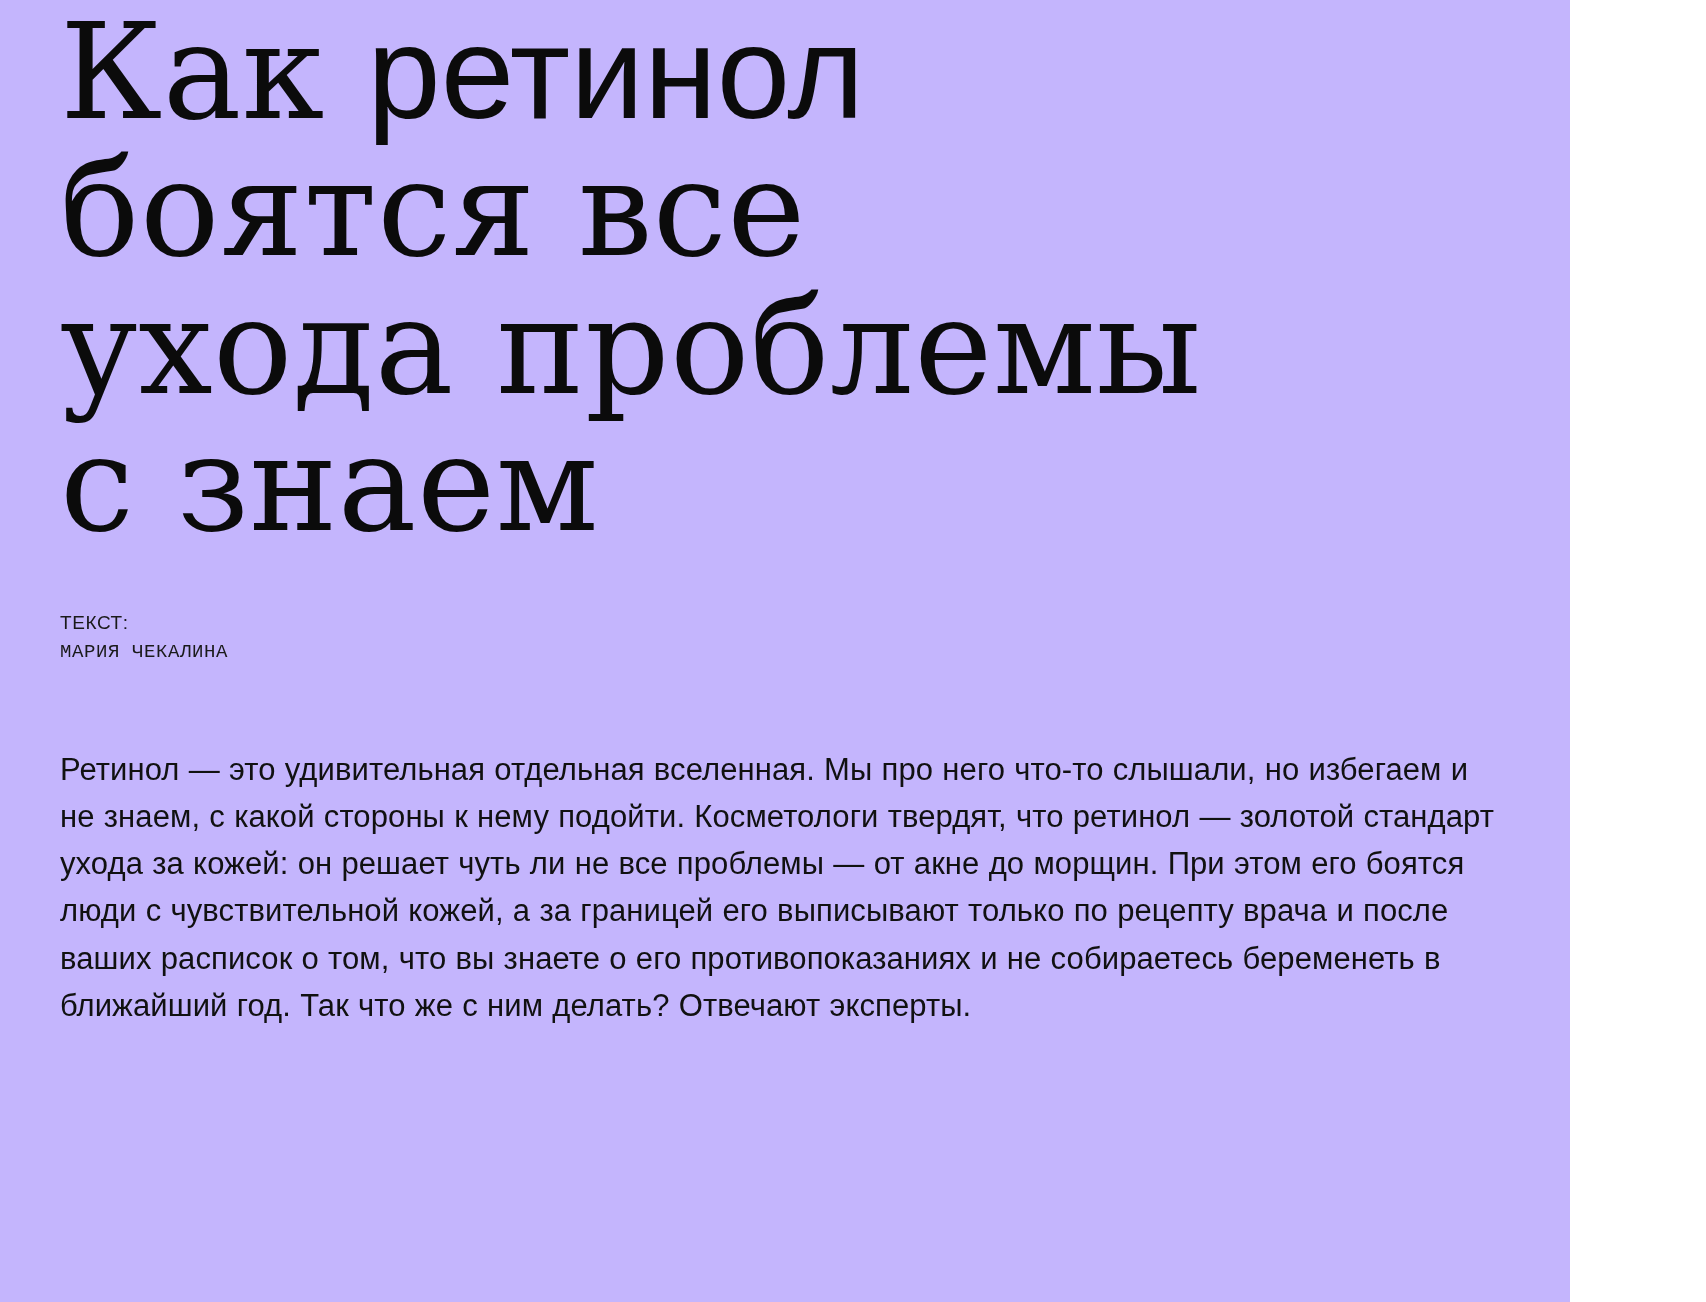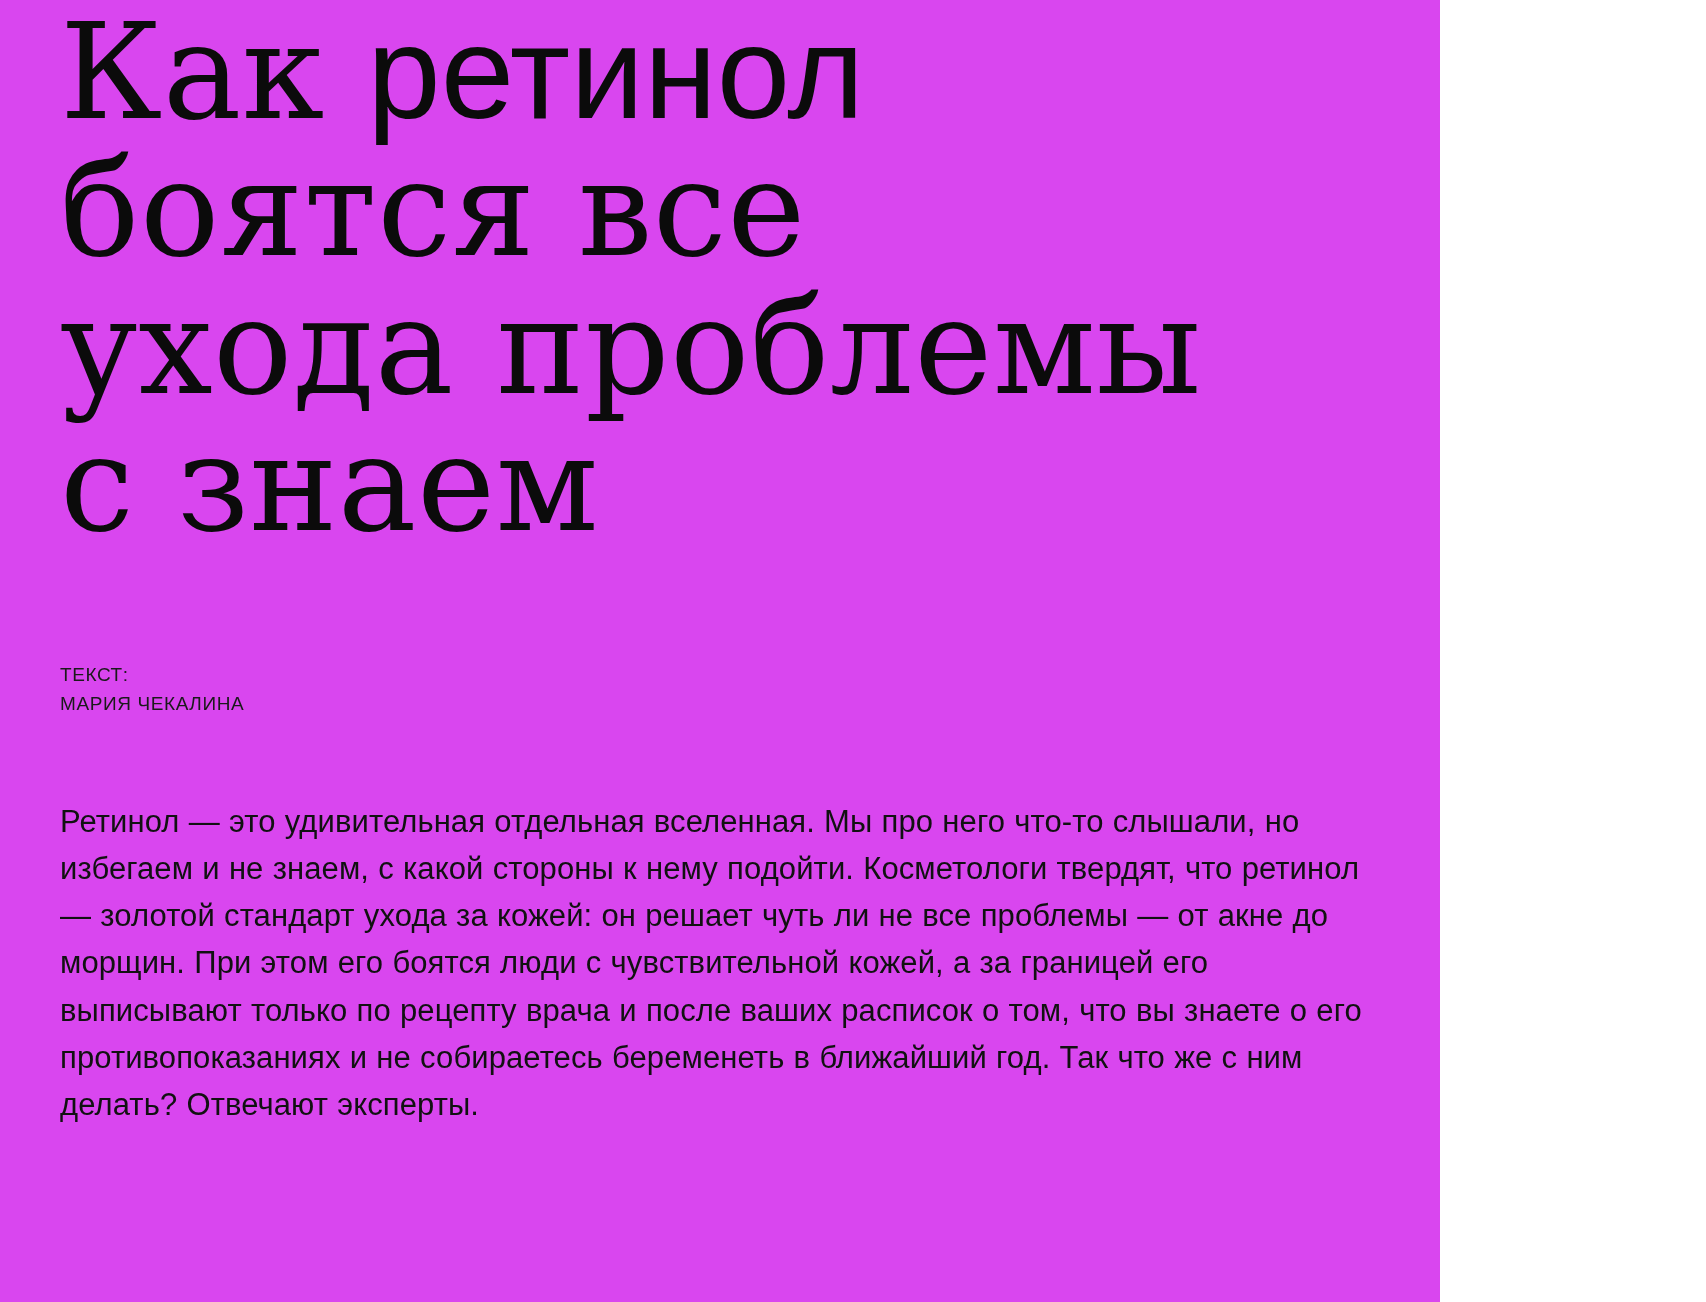--- a/index.html
+++ b/index.html
@@ -11,24 +11,24 @@
   body {
     width: 1706px;
     min-height: 1302px;
     font-family: "Liberation Sans", sans-serif;
     color: #111111;
     -webkit-font-smoothing: antialiased;
   }
 
   .page {
     box-sizing: border-box;
-    width: 1440px;
+    width: 1570px;
     min-height: 1302px;
     padding: 0 60px 40px 60px;
-    background: #d946ef;
+    background: #c4b5fd;
   }
 
   
   .headline {
     margin: 0;
     padding-top: 4px;
     font-family: "DejaVu Serif", "Liberation Serif", serif;
     font-weight: 400;
     font-size: 132px;
     line-height: 1.04;
@@ -41,33 +41,34 @@
     white-space: pre-wrap;
   }
   .headline .sans {
     font-family: "Liberation Sans", sans-serif;
     font-weight: 400;
     letter-spacing: 0px;
   }
 
   
   .byline {
-    margin-top: 108px;
+    margin-top: 56px;
     font-family: "Liberation Sans", sans-serif;
     font-size: 19px;
     line-height: 1.5;
     letter-spacing: 0.6px;
     color: #1a1a1a;
     text-transform: uppercase;
   }
   .byline .byline-label {
     display: block;
   }
   .byline .byline-author {
     display: block;
+    font-family: Liberation Mono, monospace;
   }
 
   
   .lead {
     margin-top: 80px;
     max-width: 1520px;
     font-family: "Liberation Sans", sans-serif;
     font-size: 31px;
     line-height: 1.52;
     letter-spacing: 0.1px;

